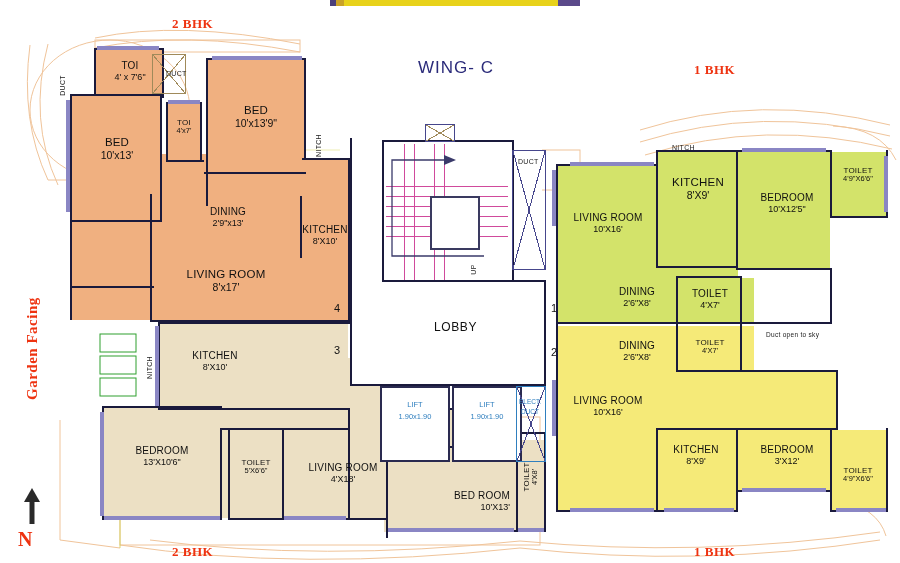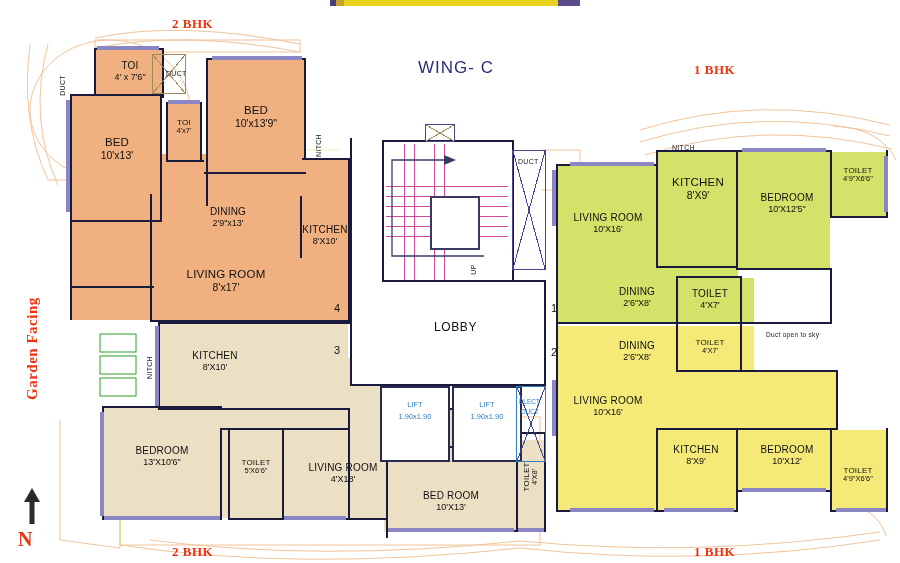--- a/index.html
+++ b/index.html
@@ -225,21 +225,21 @@
       <span class="d">13'X10'6"</span>
     </div>
   <div class="rl xs" style="left:228px;top:458px;width:56px;">
     <span class="n">TOILET</span>
       <span class="d">5'X6'6"</span>
     </div>
   <div class="rl sm" style="left:290px;top:462px;width:106px;">
     <span class="n">LIVING ROOM</span>
       <span class="d">4'X18'</span>
     </div>
-  <div class="rl sm" style="left:392px;top:490px;width:118px;">
+  <div class="rl sm" style="left:392px;top:490px;width:118px;text-align:right;">
     <span class="n">BED ROOM</span>
       <span class="d">10'X13'</span>
     </div>
   <div class="rl xs vert" style="left:500px;top:468px;width:62px;transform:rotate(-90deg);">
     <span class="n">TOILET</span>
       <span class="d">4'X8'</span>
     </div>
 
   <div class="tinyv" style="left:138px;top:364px;"><span>NITCH</span></div>
 
@@ -403,21 +403,21 @@
   <div class="rl sm" style="left:556px;top:395px;width:104px;">
     <span class="n">LIVING ROOM</span>
       <span class="d">10'X16'</span>
     </div>
   <div class="rl sm" style="left:652px;top:444px;width:88px;">
     <span class="n">KITCHEN</span>
       <span class="d">8'X9'</span>
     </div>
   <div class="rl sm" style="left:740px;top:444px;width:94px;">
     <span class="n">BEDROOM</span>
-      <span class="d">10'X12'</span>
+      <span class="d">3'X12'</span>
     </div>
   <div class="rl xs" style="left:826px;top:466px;width:64px;">
     <span class="n">TOILET</span>
       <span class="d">4'9"X6'6"</span>
     </div>
 
   <div class="title2" style="left:418px;top:58px;"><span>WING- C</span></div>
 
   <div class="bhk" style="left:172px;top:16px;"><span>2 BHK</span></div>
   <div class="bhk" style="left:694px;top:62px;"><span>1 BHK</span></div>

